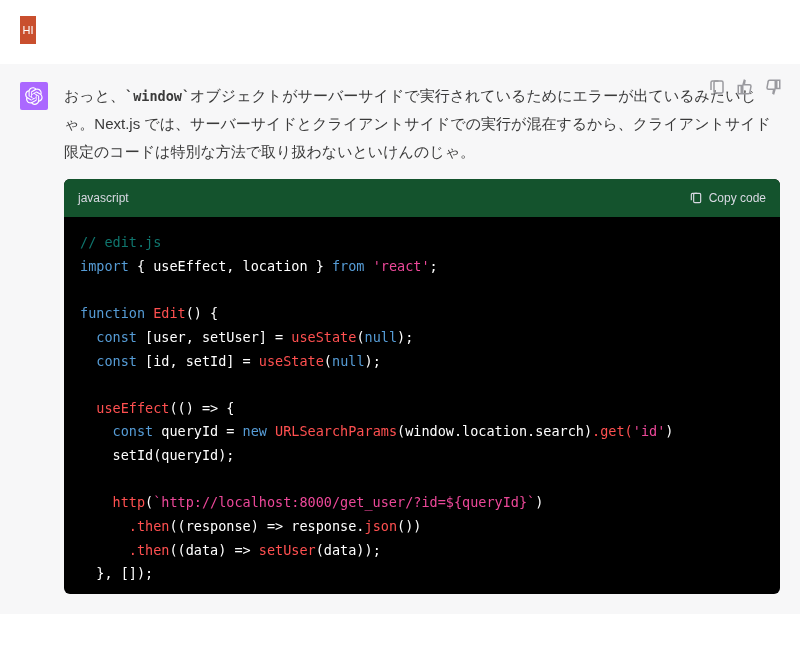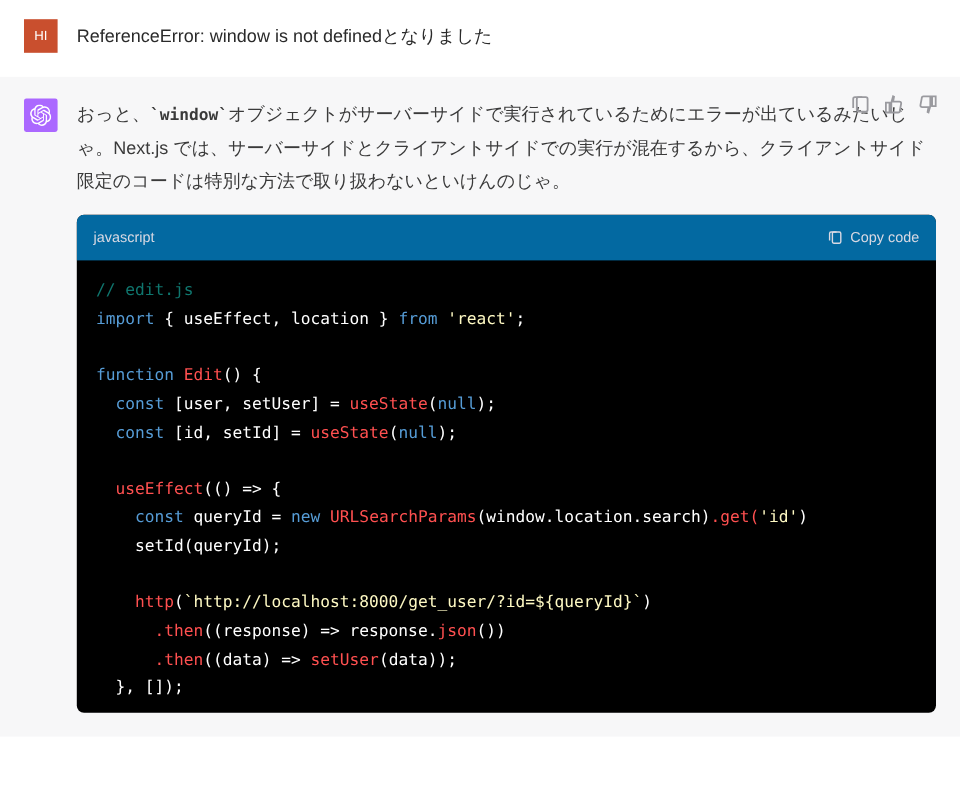--- a/index.html
+++ b/index.html
@@ -8,21 +8,21 @@
       background: #ffffff;
       width: 800px;
       color: #353740;
     }
     .user-message {
       display: flex;
       padding: 16px 20px 20px 20px;
       gap: 16px;
     }
     .user-avatar {
-      width: 28px;
+      width: 16px;
       height: 28px;
       background: #c94f2e;
       color: #fff;
       font-size: 11px;
       font-weight: 500;
       display: flex;
       align-items: center;
       justify-content: center;
       flex-shrink: 0;
     }
@@ -75,21 +75,21 @@
       color: #9a9a9f;
       cursor: pointer;
     }
     .code-block {
       margin-top: 6px;
       border-radius: 6px;
       overflow: hidden;
       background: #000000;
     }
     .code-header {
-      background: #0369a1;
+      background: #14532d;
       color: #d9d9e3;
       font-size: 12px;
       padding: 8px 14px;
       display: flex;
       justify-content: space-between;
       align-items: center;
     }
     .copy-btn {
       display: flex;
       align-items: center;
@@ -106,30 +106,29 @@
       padding: 14px 16px 8px 16px;
       color: #ffffff;
       white-space: pre;
       overflow-x: auto;
     }
     .c-comment { color: #0f766e; }
     .c-keyword { color: #569cd6; }
     .c-func { color: #ff5050; }
     .c-ident { color: #ffffff; }
     .c-class { color: #ff5050; }
-    .c-string { color: #fef9c3; }
+    .c-string { color: #ec4899; }
     .c-method { color: #ff5050; }
     .c-hook { color: #ff5050; }
   </style>
 </head>
 <body>
 
 <div class="user-message">
   <div class="user-avatar">HI</div>
-  <div class="user-text">ReferenceError: window is not definedとなりました</div>
 </div>
 
 <div class="assistant-block">
   <div class="assistant-avatar">
     <svg viewBox="0 0 41 41" fill="none">
       <path d="M37.5 16.8c.9-2.7.6-5.7-.9-8.1-2.2-3.9-6.7-5.9-11-4.9C23.7 1.6 20.9.3 18 .4c-4.5 0-8.4 2.9-9.8 7.1-2.8.6-5.2 2.3-6.6 4.8-2.3 3.9-1.7 8.8 1.3 12.1-.9 2.7-.6 5.7.9 8.1 2.2 3.9 6.7 5.9 11 4.9 1.9 2.2 4.7 3.4 7.6 3.4 4.5 0 8.5-2.9 9.8-7.1 2.8-.6 5.2-2.3 6.6-4.8 2.2-3.9 1.7-8.8-1.3-12.1zM22.4 38c-1.8 0-3.5-.6-4.9-1.8l.2-.1 8.1-4.7c.4-.2.7-.7.7-1.1V18.9l3.4 2v9.4c0 4.3-3.3 7.7-7.5 7.7zM6.2 31.1c-.9-1.5-1.2-3.4-.9-5.1l.2.1 8.1 4.7c.4.2.9.2 1.3 0l9.9-5.7v4l-8.2 4.7c-3.7 2.1-8.3.9-10.4-2.7zM4.1 13.6c.9-1.5 2.3-2.7 4-3.3v9.7c0 .5.2.9.7 1.1l9.9 5.7-3.4 2-8.1-4.7c-3.7-2.1-4.9-6.8-3.1-10.5zm27.9 6.5L22.1 14.4l3.4-2 8.1 4.7c3.7 2.1 4.9 6.8 2.8 10.5-.9 1.5-2.3 2.7-4 3.3v-9.7c0-.5-.2-.9-.4-1.1zm3.4-5.1l-.2-.1-8.1-4.7c-.4-.2-.9-.2-1.3 0l-9.9 5.7v-4l8.2-4.7C27.8 5.1 32.4 6.3 34.5 10c.9 1.5 1.2 3.3.9 5zm-21.4 7l-3.4-2v-9.5c0-4.2 3.4-7.7 7.7-7.7 1.8 0 3.5.6 4.8 1.8l-.2.1-8.1 4.7c-.4.2-.7.7-.7 1.1L14 22zm1.9-4l4.4-2.5 4.4 2.5v5.1l-4.4 2.5-4.4-2.5V18z" fill="#fff"></path>
     </svg>
   </div>
 
   <div class="assistant-content">

